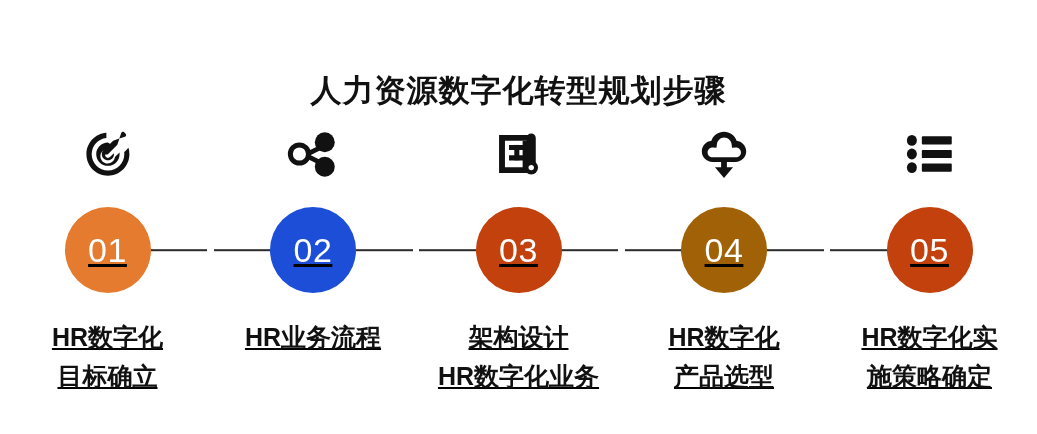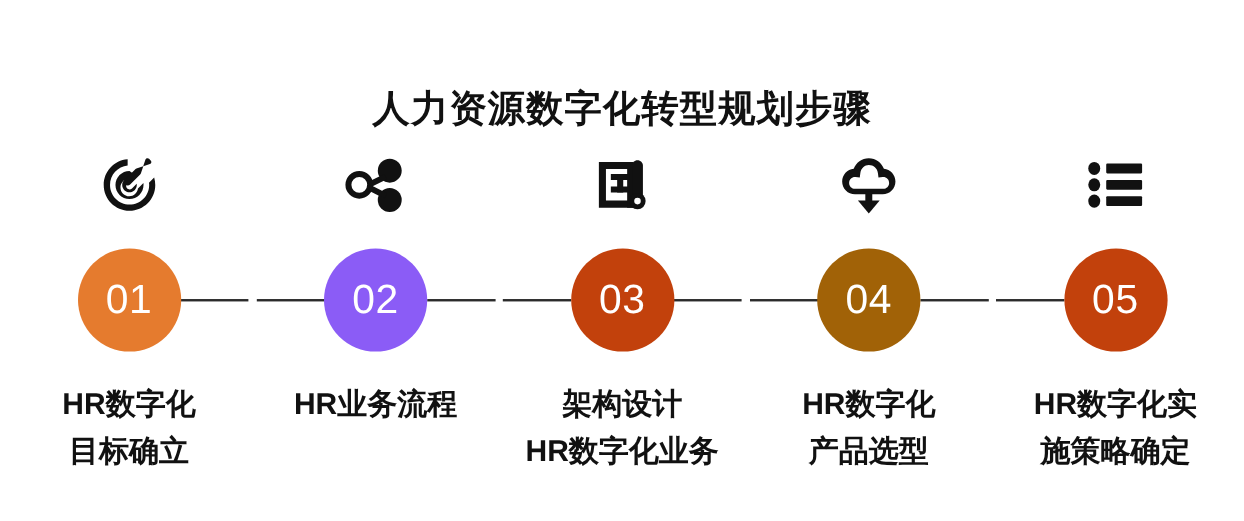--- a/index.html
+++ b/index.html
@@ -50,20 +50,21 @@
     justify-content: space-between;
     padding: 0 8px;
   }
 
   .step {
     position: relative;
     width: 199px;
     display: flex;
     flex-direction: column;
     align-items: center;
+    text-decoration: underline;
   }
 
   
   .icon-wrap {
     height: 92px;
     display: flex;
     align-items: center;
     justify-content: center;
   }
   .icon-wrap svg {
@@ -154,21 +155,21 @@
           <circle cx="45" cy="19" r="11"></circle>
           <circle cx="45" cy="46" r="11"></circle>
           <circle cx="17" cy="32" r="10" fill="none" stroke="#111111" stroke-width="5.5"></circle>
           <path d="M25 29.5l15-7.5 2.4 4.8-15 7.5z"></path>
           <path d="M27.4 32.2l15 7.5-2.4 4.8-15-7.5z"></path>
         </svg>
       </div>
       <div class="circle-row">
         <div class="connector left"></div>
         <div class="connector right"></div>
-        <div class="circle" style="background:#8b5cf6">02</div>
+        <div class="circle" style="background:#1d4ed8">02</div>
       </div>
       <div class="caption">
         <span class="line">HR业务流程</span>
       </div>
     </div>
 
     <div class="step">
       <div class="icon-wrap">
         <svg viewBox="0 0 64 64" aria-hidden="true">
           <path d="M10 11h32v6.5H16.5v29H42V53H10z"></path>

